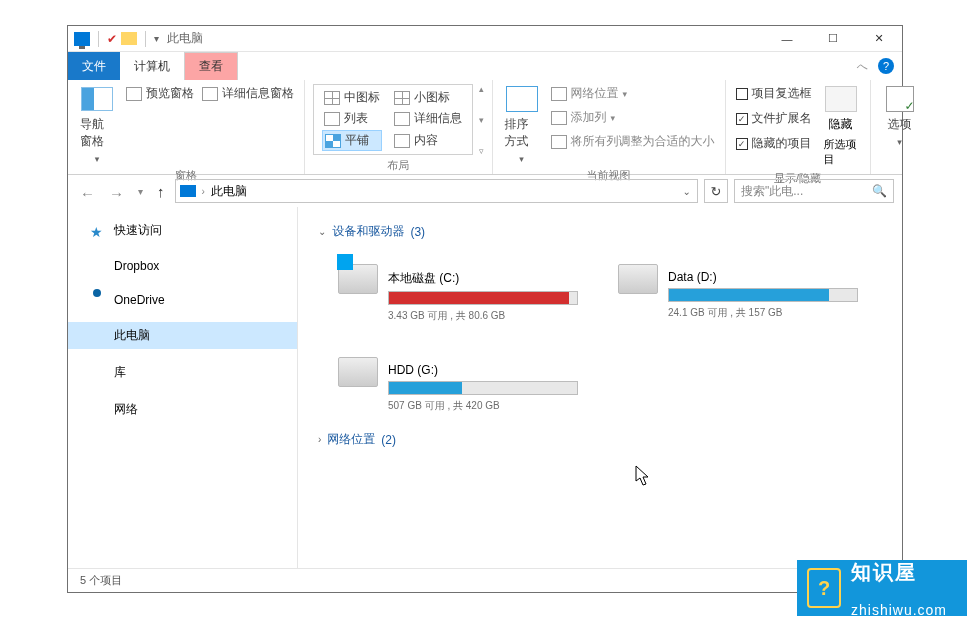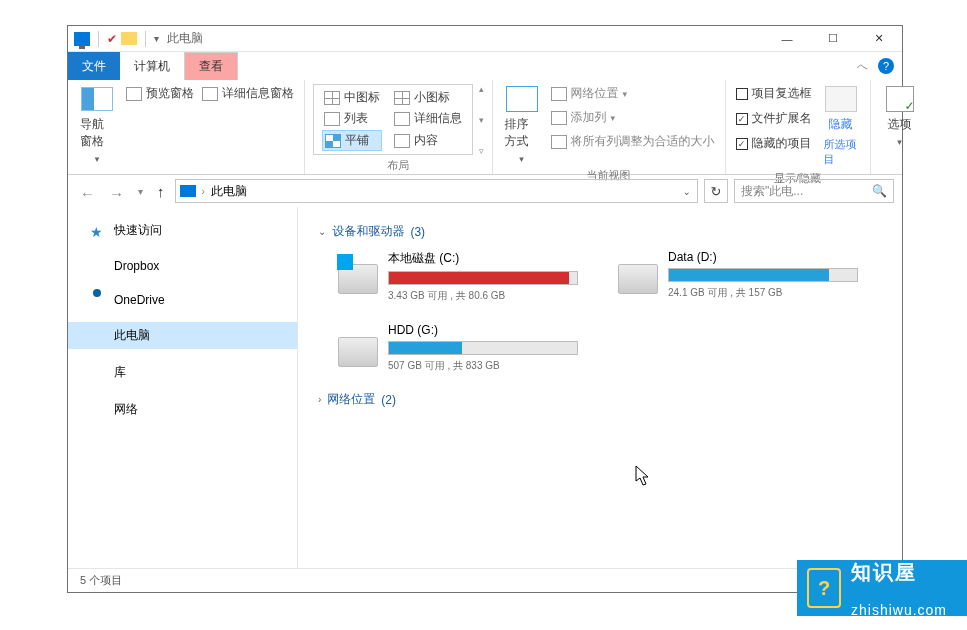--- a/index.html
+++ b/index.html
@@ -76,21 +76,21 @@
     .lib { width: 14px; height: 14px; background: linear-gradient(#ffd24d, #f5a623); }
     .net { width: 14px; height: 12px; background: #2e9c47; border-radius: 2px; }
 
     .main { flex: 1; padding: 16px 20px; font-size: 12px; overflow: auto; }
     .group-header { color: #1b5aa0; display: flex; align-items: center; gap: 6px; margin-bottom: 10px; }
     .chev { font-size: 10px; color: #666; }
     .drives { display: flex; flex-wrap: wrap; gap: 20px 40px; margin-left: 20px; margin-bottom: 18px; }
     .drive { display: flex; gap: 10px; width: 240px; }
     .drive-icon { width: 40px; height: 30px; background: linear-gradient(#eee, #ccc); border: 1px solid #bbb; border-radius: 2px; margin-top: 14px; position: relative; }
     .drive-icon.win::before { content: ""; position: absolute; left: -2px; top: -11px; width: 16px; height: 16px; background: #00a4ef; }
-    .drive-info { flex: 1; }
+    .drive-info { flex: 1; margin-top: 20px; }
     .drive-name { color: #000; margin-bottom: 4px; }
     .bar { height: 14px; border: 1px solid #bcbcbc; background: #e8e8e8; margin-bottom: 4px; position: relative; }
     .bar-fill { position: absolute; left: 0; top: 0; bottom: 0; }
     .bar-fill.red { background: #d32f2f; }
     .bar-fill.blue { background: #26a0da; }
     .drive-free { color: #6d6d6d; font-size: 10px; }
 
     
     .statusbar { height: 24px; border-top: 1px solid #e5e5e5; display: flex; align-items: center; padding: 0 12px; font-size: 11px; color: #555; text-align: center; }
 
@@ -152,20 +152,21 @@
           <div class="small-row">
               <span class="mini-icon mi-list"></span>
               <span>预览窗格</span>
             </div>
           <div class="small-row">
               <span class="mini-icon mi-list"></span>
               <span>详细信息窗格</span>
             </div>
         </div>
       </div>
+      <div class="group-label">窗格</div>
     </div>
 
     <div class="ribbon-group">
       <div class="group-body">
         <div class="layout-grid">
           <div class="small-row">
               <span class="mini-icon mi-grid"></span>
               <span>中图标</span>
             </div>
           <div class="small-row">
@@ -236,21 +237,21 @@
             </div>
           <div class="small-row">
               <span class="checkbox checked"></span>
               <span>文件扩展名</span>
             </div>
           <div class="small-row">
               <span class="checkbox checked"></span>
               <span>隐藏的项目</span>
             </div>
         </div>
-        <div class="vblock" style="color:#3b82f6">
+        <div class="vblock" style="color:#000000">
           <div class="big-icon">
               <div class="hide-icon"></div>
             </div>
           <span>隐藏</span>
           <span style="font-size:11px">所选项目</span>
         </div>
       </div>
       <div class="group-label">显示/隐藏</div>
     </div>
 
@@ -346,21 +347,21 @@
               <div class="drive-free">24.1 GB 可用 , 共 157 GB</div>
             </div>
           </div>
           <div class="drive">
             <div class="drive-icon"></div>
             <div class="drive-info">
               <div class="drive-name">HDD (G:)</div>
               <div class="bar">
                 <div class="bar-fill blue" style="width:39%"></div>
               </div>
-              <div class="drive-free">507 GB 可用 , 共 833 GB</div>
+              <div class="drive-free">507 GB 可用 , 共 420 GB</div>
             </div>
           </div>
         </div>
 
       <div class="group-header">
         <span class="chev">›</span>
         <span>网络位置</span>
         <span>(2)</span>
       </div>
     </div>

